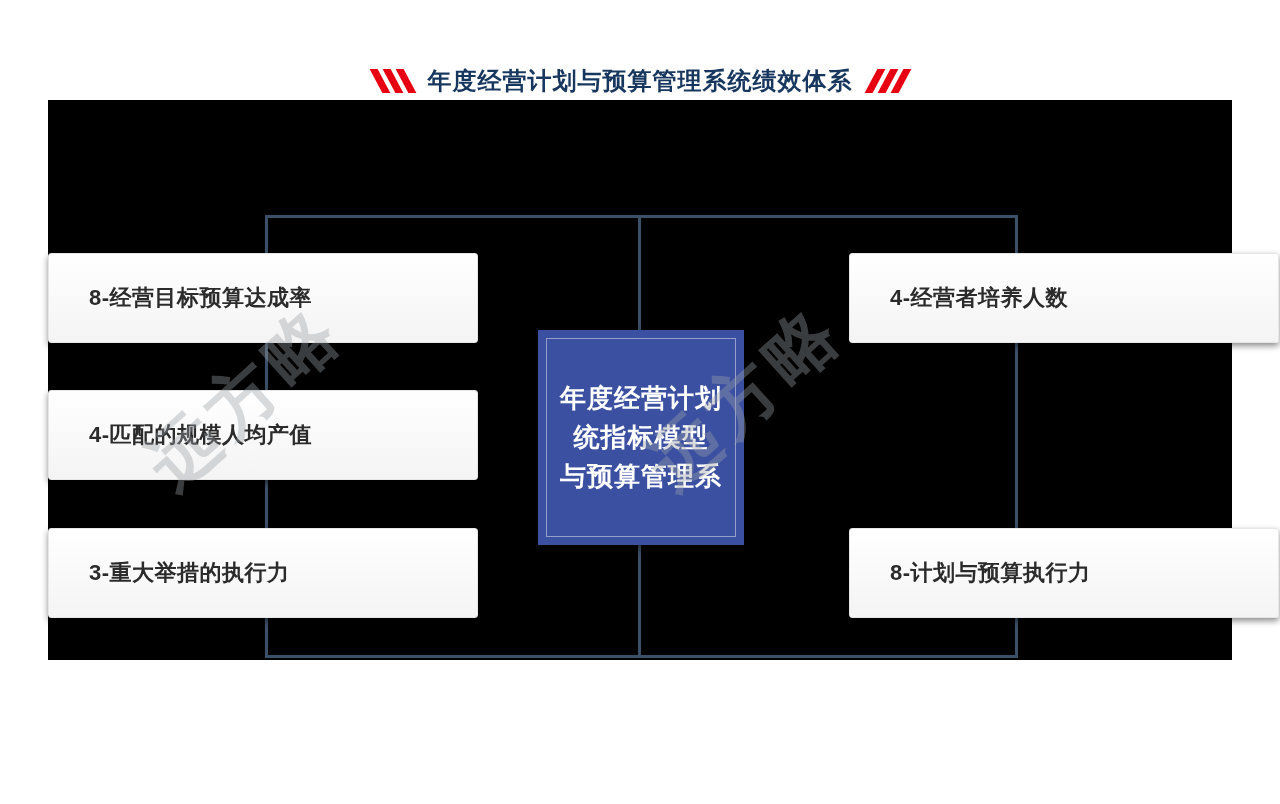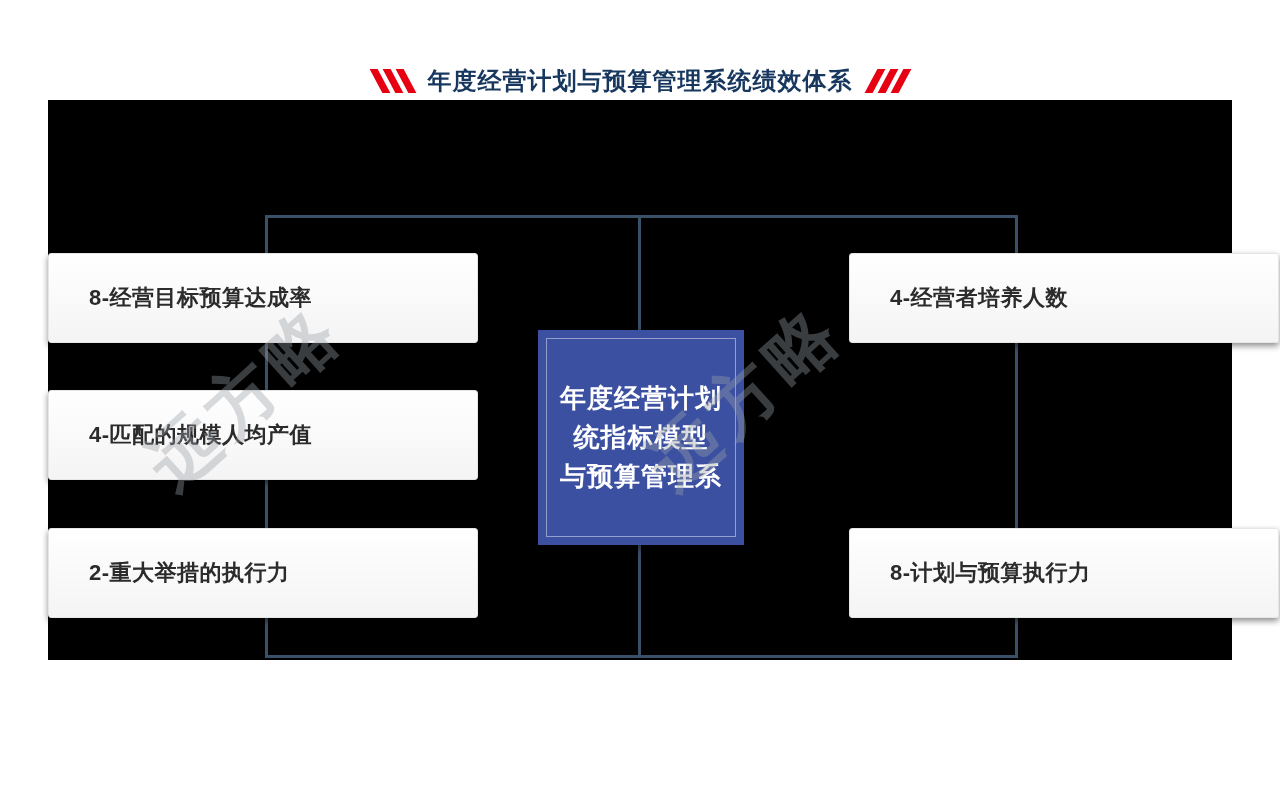--- a/index.html
+++ b/index.html
@@ -105,21 +105,21 @@
     <div class="connector-frame"></div>
     <div class="connector-center-line"></div>
 
     <div class="kpi-box col-left row-0">
       <span class="kpi-label">8-经营目标预算达成率</span>
     </div>
     <div class="kpi-box col-left row-1">
       <span class="kpi-label">4-匹配的规模人均产值</span>
     </div>
     <div class="kpi-box col-left row-2">
-      <span class="kpi-label">2-重大举措的执行力</span>
+      <span class="kpi-label">3-重大举措的执行力</span>
     </div>
 
     <div class="kpi-box col-right row-0">
       <span class="kpi-label">4-经营者培养人数</span>
     </div>
     <div class="kpi-box col-right row-2">
       <span class="kpi-label">8-计划与预算执行力</span>
     </div>
 
     <div class="center-box">

